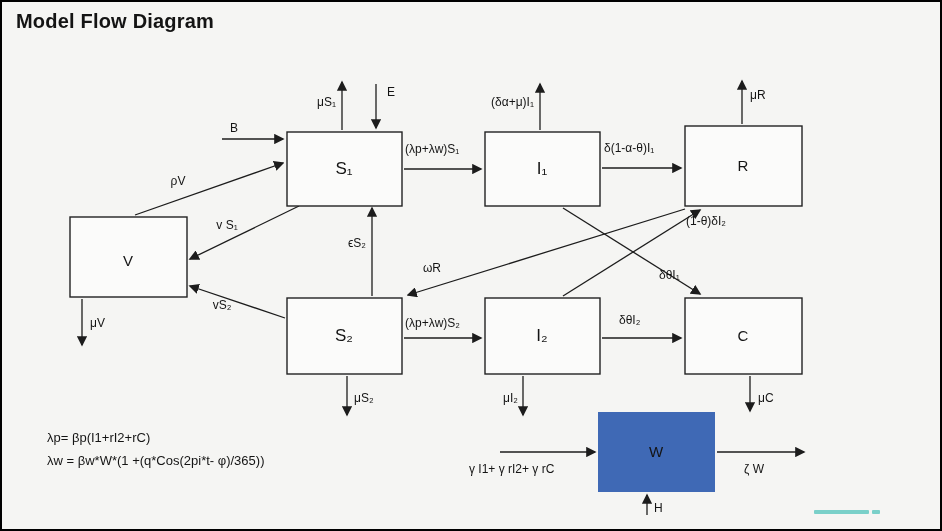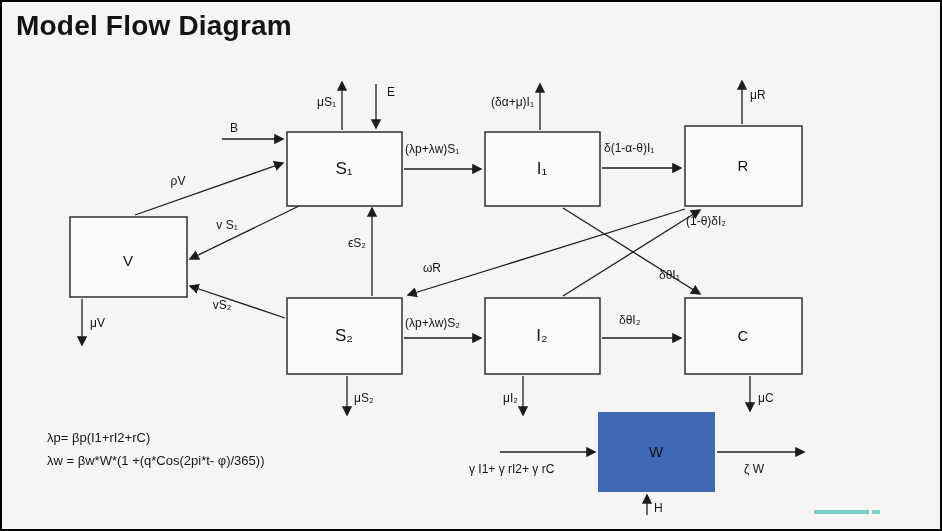--- a/index.html
+++ b/index.html
@@ -7,21 +7,21 @@
     position:relative;
     width:942px;height:531px;
     background:#f5f5f3;
     border:2px solid #000;
     box-sizing:border-box;
     overflow:hidden;
     font-family:"Liberation Sans","DejaVu Sans",sans-serif;
   }
   .title{
     position:absolute;top:8px;left:14px;margin:0;
-    font-size:28px;font-weight:600;color:#141414;letter-spacing:.2px;
+    font-size:20px;font-weight:600;color:#141414;letter-spacing:.2px;
     font-family:"Liberation Sans","DejaVu Sans",sans-serif;
   }
   svg{position:absolute;inset:0;}
   svg text{
     fill:#141414;font-size:12px;
     font-family:"Liberation Sans","DejaVu Sans",sans-serif;
   }
   .box{fill:#fbfbfa;stroke:#222;stroke-width:1.4;}
   .flow{stroke:#1c1c1c;stroke-width:1.3;fill:none;}
   .box-label{font-size:17px;}

